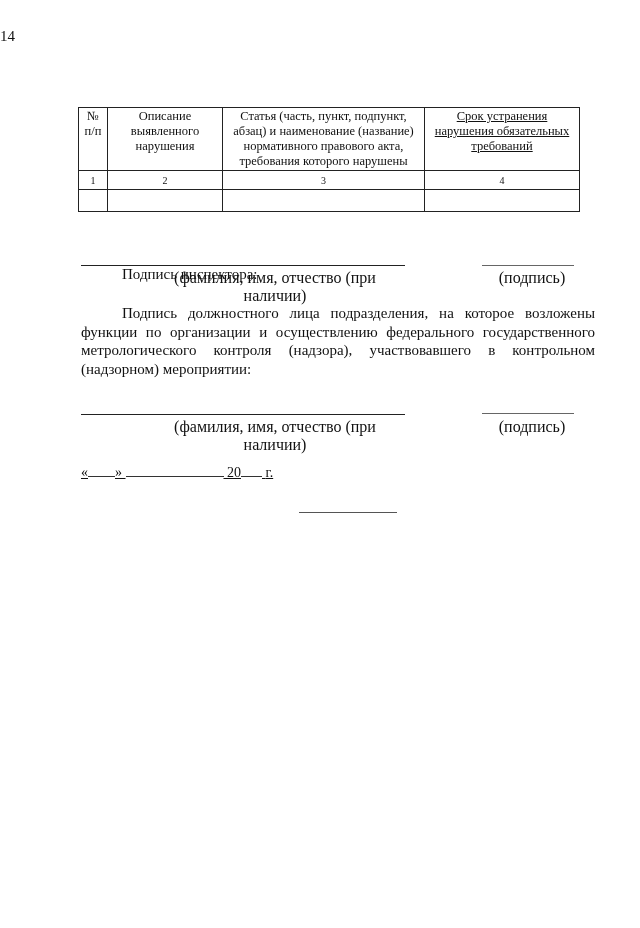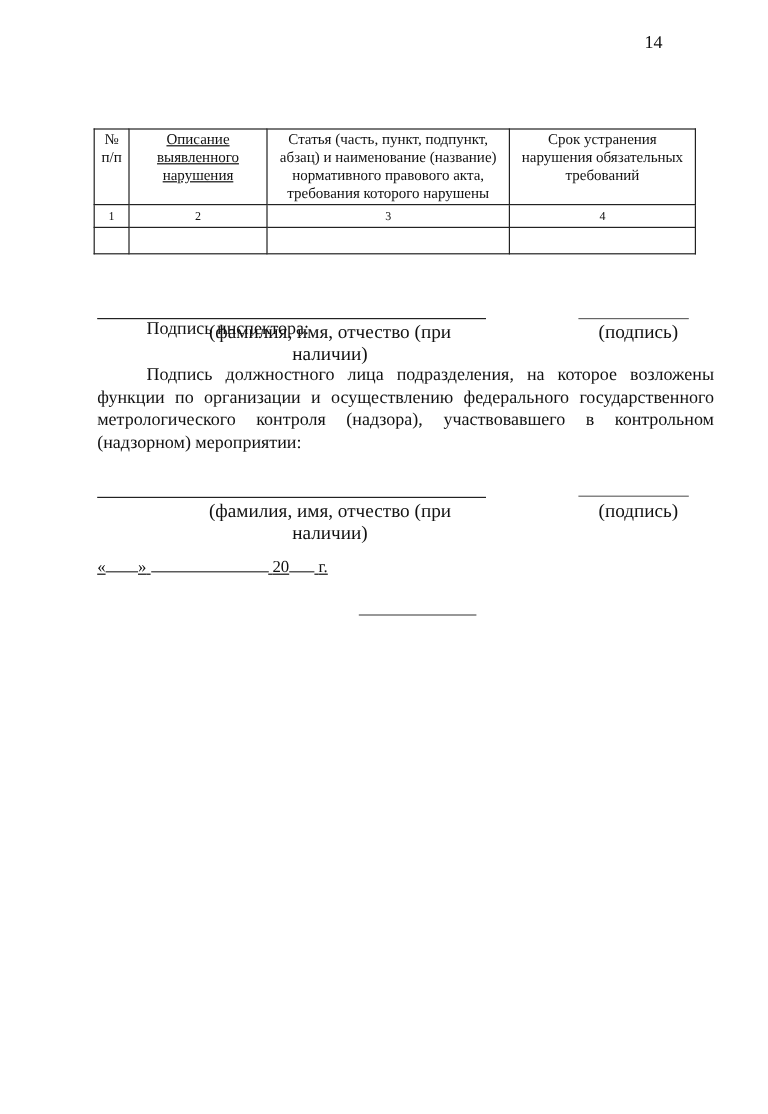--- a/index.html
+++ b/index.html
@@ -1,24 +1,24 @@
 <!DOCTYPE html>
 <html><head>
 <meta charset="utf-8">
 <style>
   html, body { margin: 0; padding: 0; background: #fff; }
   body { width: 640px; height: 928px; position: relative; overflow: hidden;
          font-family: "Liberation Serif", serif; color: #111; }
-  .page-num { position: absolute; top: 28px; left: 0; width: 552px; text-align: right; font-size: 15px; }
+  .page-num { position: absolute; top: 28px; left: 0; width: 552px; text-align: left; font-size: 15px; }
   table.viol { position: absolute; left: 78px; top: 107px; border-collapse: collapse; font-size: 12.5px; }
   table.viol td { border: 1px solid #222; text-align: center; vertical-align: top; padding: 1px 2px; line-height: 15px; }
   table.viol tr.hdr td { height: 60px; }
   table.viol tr.num td { height: 18px; font-size: 10px; vertical-align: middle; padding: 0; }
   table.viol tr.empty td { height: 19px; }
-  .c1 { width: 24px; } .c2 { width: 110px; text-decoration: underline; } .c3 { width: 197px; } .c4 { width: 150px; }
+  .c1 { width: 24px; } .c2 { width: 110px; } .c3 { width: 197px; } .c4 { width: 150px; text-decoration: underline; }
   .para { position: absolute; font-size: 15px; line-height: 18.5px; }
   .line { position: absolute; height: 0; border-top: 1px solid #222; }
   .cap { position: absolute; font-size: 16px; text-align: center; }
   .date { position: absolute; left: 81px; top: 464px; font-size: 14px; white-space: pre; text-decoration: underline; }
   .u { display: inline-block; border-bottom: 1px solid #333; height: 12px; vertical-align: baseline; }
 </style>
 </head>
 <body>
 
 <div class="page-num">14</div>

